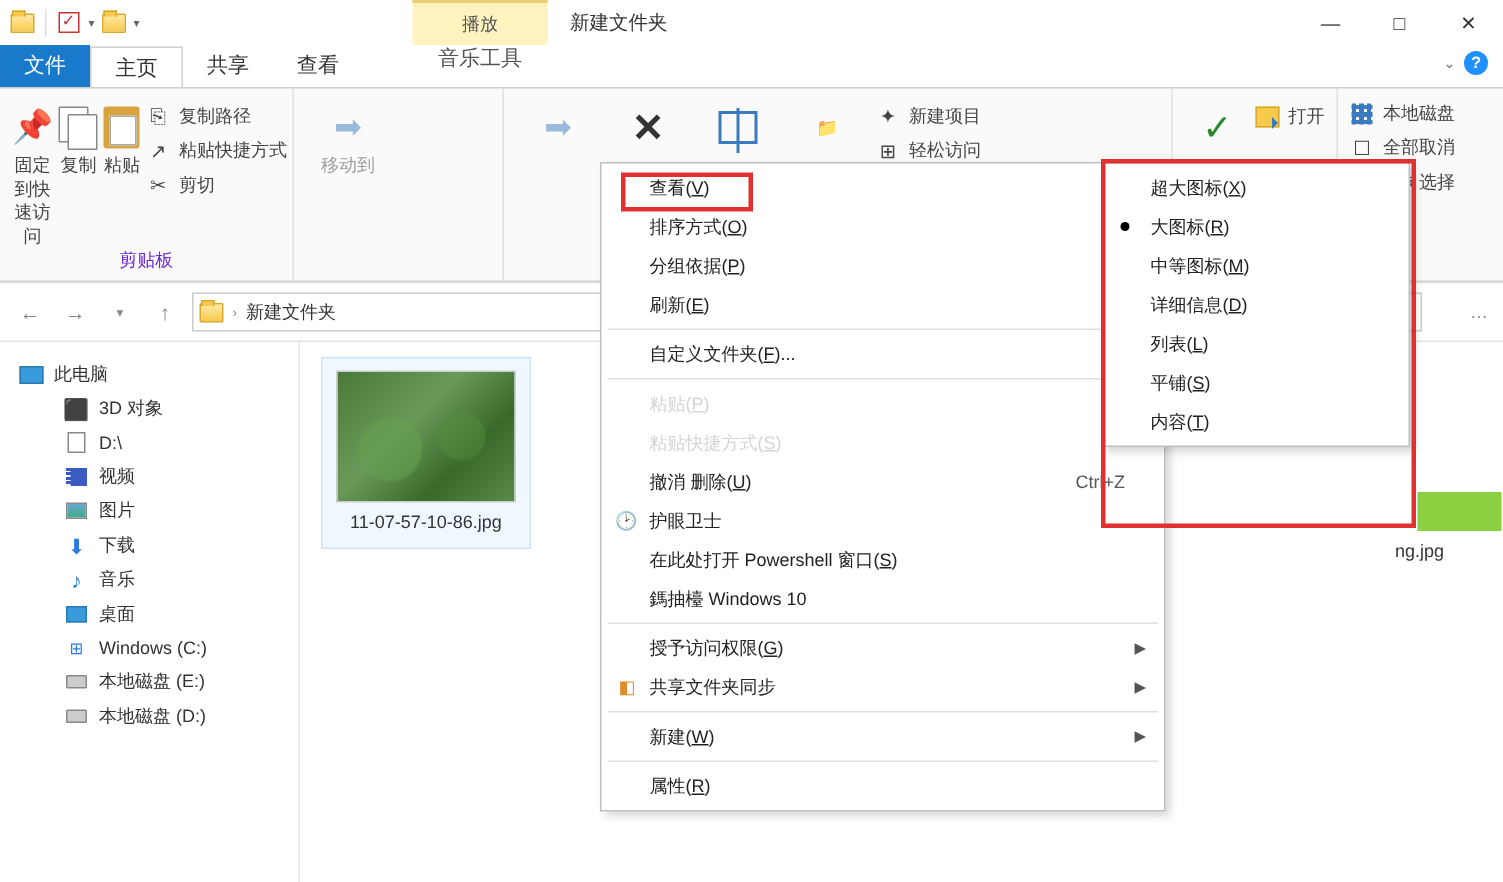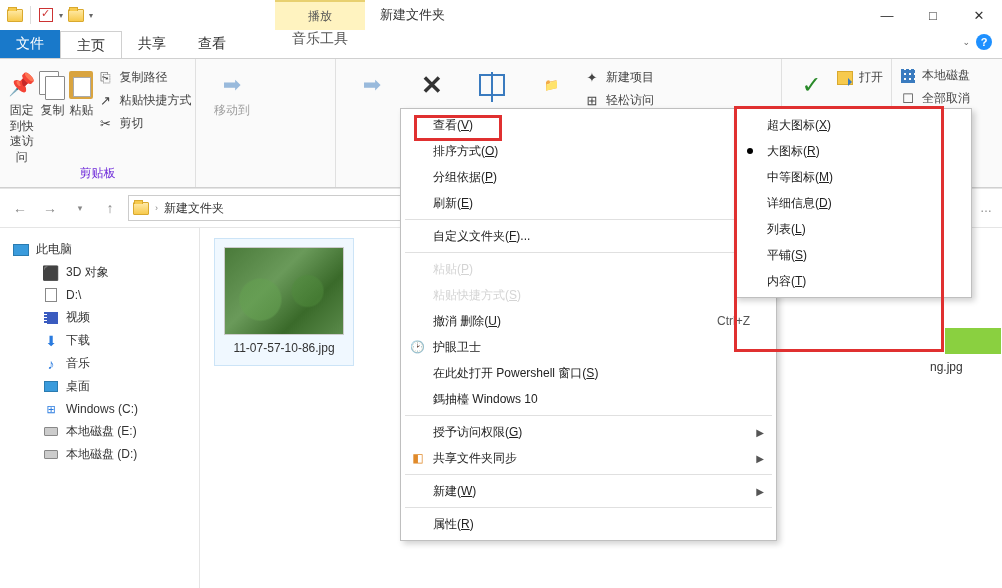--- a/index.html
+++ b/index.html
@@ -113,21 +113,21 @@
 .ctx { position: absolute; background: #fff; border: 1px solid #bfbfbf; box-shadow: 3px 3px 6px rgba(0,0,0,0.18); padding: 3px 2px; }
 .ctx .row { display: flex; align-items: center; height: 26px; padding: 0 30px 0 30px; color: #222; white-space: nowrap; position: relative; font-size: 13px; }
 .ctx .row .rlabel u { text-decoration: underline; }
 .ctx .row .sub-arrow { position: absolute; right: 10px; font-size: 10px; color: #555; }
 .ctx .row .shortcut { position: absolute; right: 24px; color: #555; font-size: 12px; }
 .ctx .row.disabled { color: #aaa; }
 .ctx .row .ricon { position: absolute; left: 6px; width: 18px; display: flex; justify-content: center; font-size: 12px; }
 .ctx hr { border: none; border-top: 1px solid #e0e0e0; margin: 3px 2px; }
 .ctx .row .bullet { position: absolute; left: 10px; width: 6px; height: 6px; background: #000; border-radius: 50%; }
 .ctx.main-ctx { left: 400px; top: 108px; width: 377px; }
-.ctx.sub-ctx { left: 734px; top: 108px; width: 238px; }
+.ctx.sub-ctx { left: 734px; top: 108px; width: 206px; }
 
 .red-box { position: absolute; border: 3px solid #e03030; pointer-events: none; }
 .red-box.a { left: 414px; top: 115px; width: 88px; height: 26px; }
 .red-box.b { left: 734px; top: 106px; width: 210px; height: 246px; }
 
 </style>
 </head>
 <body>
 
 <div class="titlebar">
@@ -330,20 +330,26 @@
           <span>D:\</span>
         </div>
         <div class="tree-item child">
           <span class="tico">
             <span class="vid-ico"></span>
           </span>
           <span>视频</span>
         </div>
         <div class="tree-item child">
           <span class="tico">
+            <span class="img-ico"></span>
+          </span>
+          <span>图片</span>
+        </div>
+        <div class="tree-item child">
+          <span class="tico">
             <span class="dl-ico">⬇</span>
           </span>
           <span>下载</span>
         </div>
         <div class="tree-item child">
           <span class="tico">
             <span class="music-ico">♪</span>
           </span>
           <span>音乐</span>
         </div>

